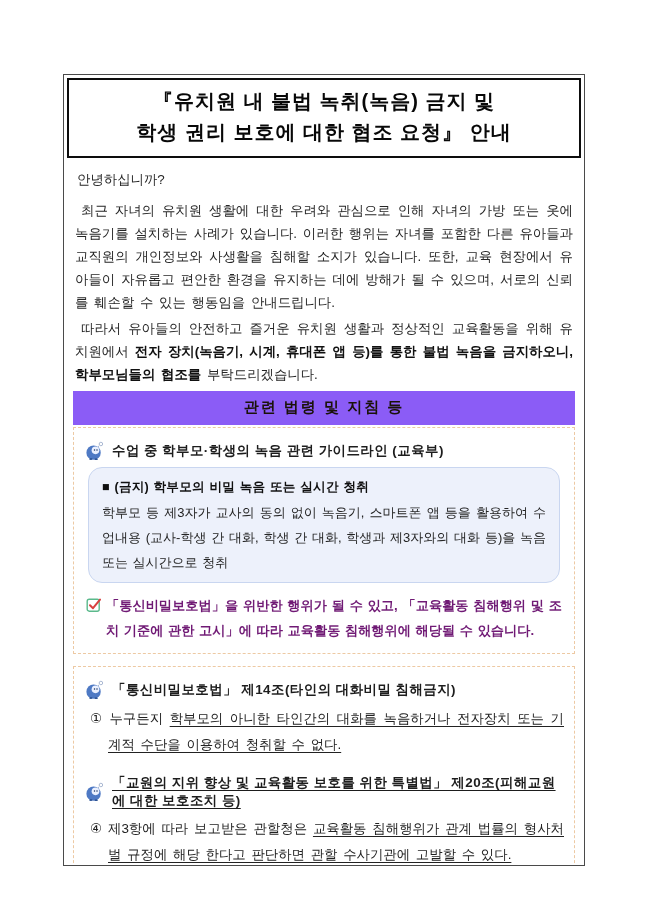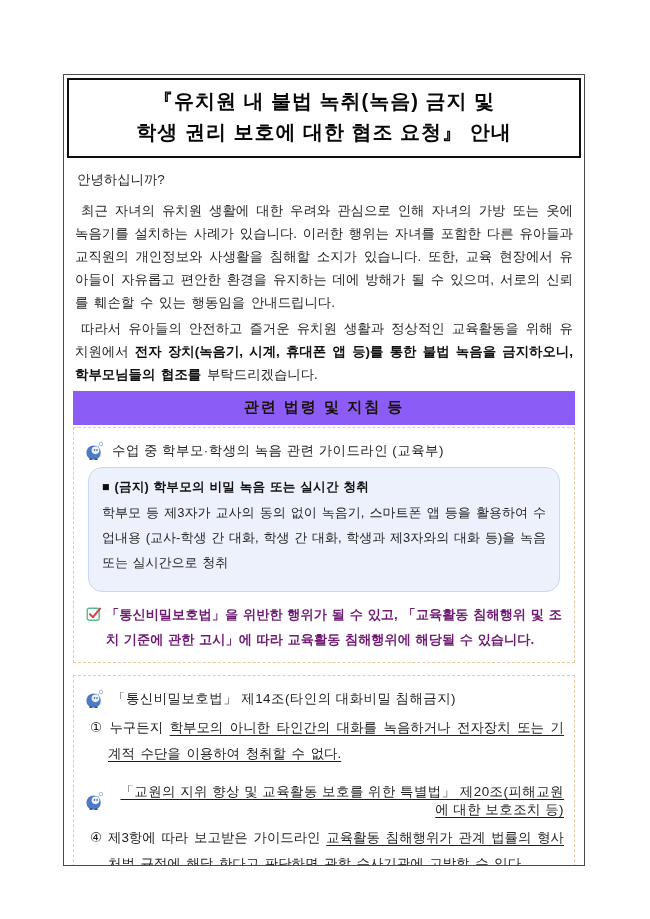--- a/index.html
+++ b/index.html
@@ -37,27 +37,27 @@
   
   .dashed-box{
     margin:2px 9px 0 9px;border:1px dashed #EDC9A3;
     padding:11px 10px 8px 10px;box-sizing:border-box;
   }
   .dashed-box.second{margin-top:12px;padding-bottom:12px;}
   .law-head{
     display:flex;align-items:center;gap:8px;
     font-size:13.4px;letter-spacing:0.5px;color:#1d1d1d;margin:2px 0 6px 0;
   }
-  .law-head .txt{font-weight:400;text-align:right;}
+  .law-head .txt{font-weight:700;}
   .law-head.underlined .txt{text-decoration:underline;text-underline-offset:3px;}
   .mascot{flex:0 0 auto;width:20px;height:20px;}
   
   .info-box{
     margin:4px 4px 10px 4px;background:#EDF1FB;border:1px solid #C9D6F0;
-    border-radius:14px;padding:7px 13px 16px 13px;
+    border-radius:14px;padding:7px 13px 7px 13px;
     font-size:13px;line-height:25px;color:#242424;text-align:justify;word-spacing:1px;
   }
   .info-box .box-title{font-weight:700;font-size:12.6px;color:#0f0f0f;letter-spacing:0.2px;}
   
   .check-row{
     display:flex;align-items:flex-start;gap:4px;
     font-size:13.2px;font-weight:700;line-height:25px;color:#701a75;
     margin:4px 2px 2px 2px;text-align:justify;word-spacing:1px;
   }
   .checkbox-icon{flex:0 0 auto;width:16px;height:16px;margin-top:4px;}
@@ -137,16 +137,16 @@
         <circle cx="13.8" cy="11.2" r="4.6" fill="#EAF0FF"></circle>
         <circle cx="12.6" cy="10.8" r="0.9" fill="#16305e"></circle>
         <circle cx="15.6" cy="10.8" r="0.9" fill="#16305e"></circle>
         <ellipse cx="8.2" cy="21.6" rx="2" ry="1.1" fill="#2f5596"></ellipse>
         <ellipse cx="14.6" cy="21.8" rx="2" ry="1.1" fill="#2f5596"></ellipse>
         <circle cx="20.3" cy="3.6" r="2.1" fill="#ffffff" stroke="#8fa3c4" stroke-width="0.9"></circle>
         <circle cx="17.2" cy="6.4" r="0.7" fill="#8fa3c4"></circle>
       </svg>
       <span class="txt">「교원의 지위 향상 및 교육활동 보호를 위한 특별법」 제20조(피해교원에 대한 보호조치 등)</span>
     </div>
-    <p class="clause"><span>④ 제3항에 따라 보고받은 가이드라인 </span><span class="u-run">교육활동 침해행위가 관계 법률의 형사처벌 규정에 해당 한다고 판단하면 관할 수사기관에 고발할 수 있다.</span></p>
+    <p class="clause"><span>④ 제3항에 따라 보고받은 관할청은 </span><span class="u-run">교육활동 침해행위가 관계 법률의 형사처벌 규정에 해당 한다고 판단하면 관할 수사기관에 고발할 수 있다.</span></p>
   </div>
 
 </div>
 
 </body></html>

